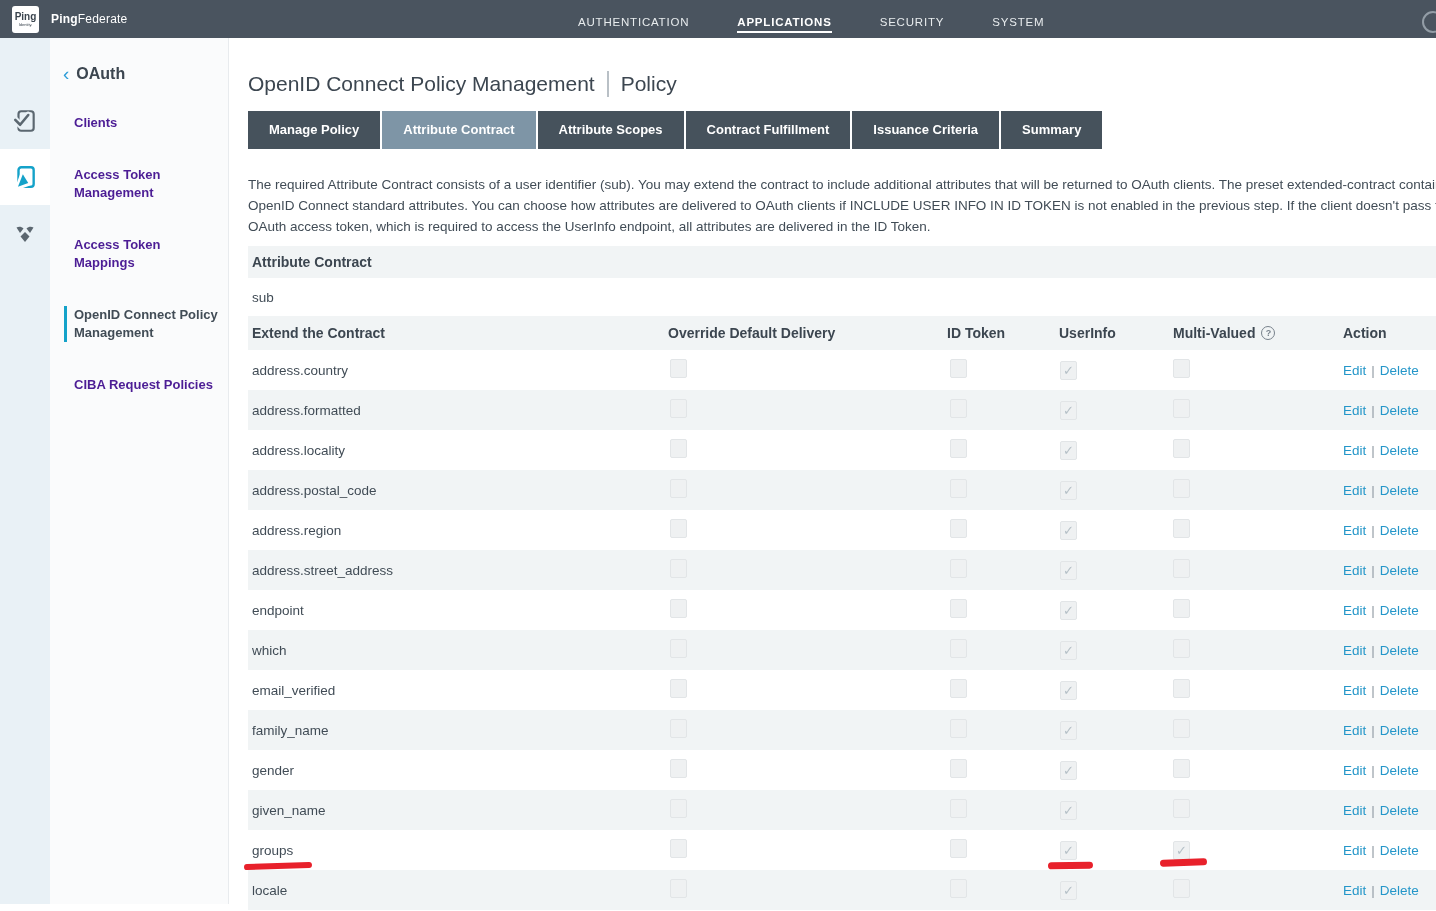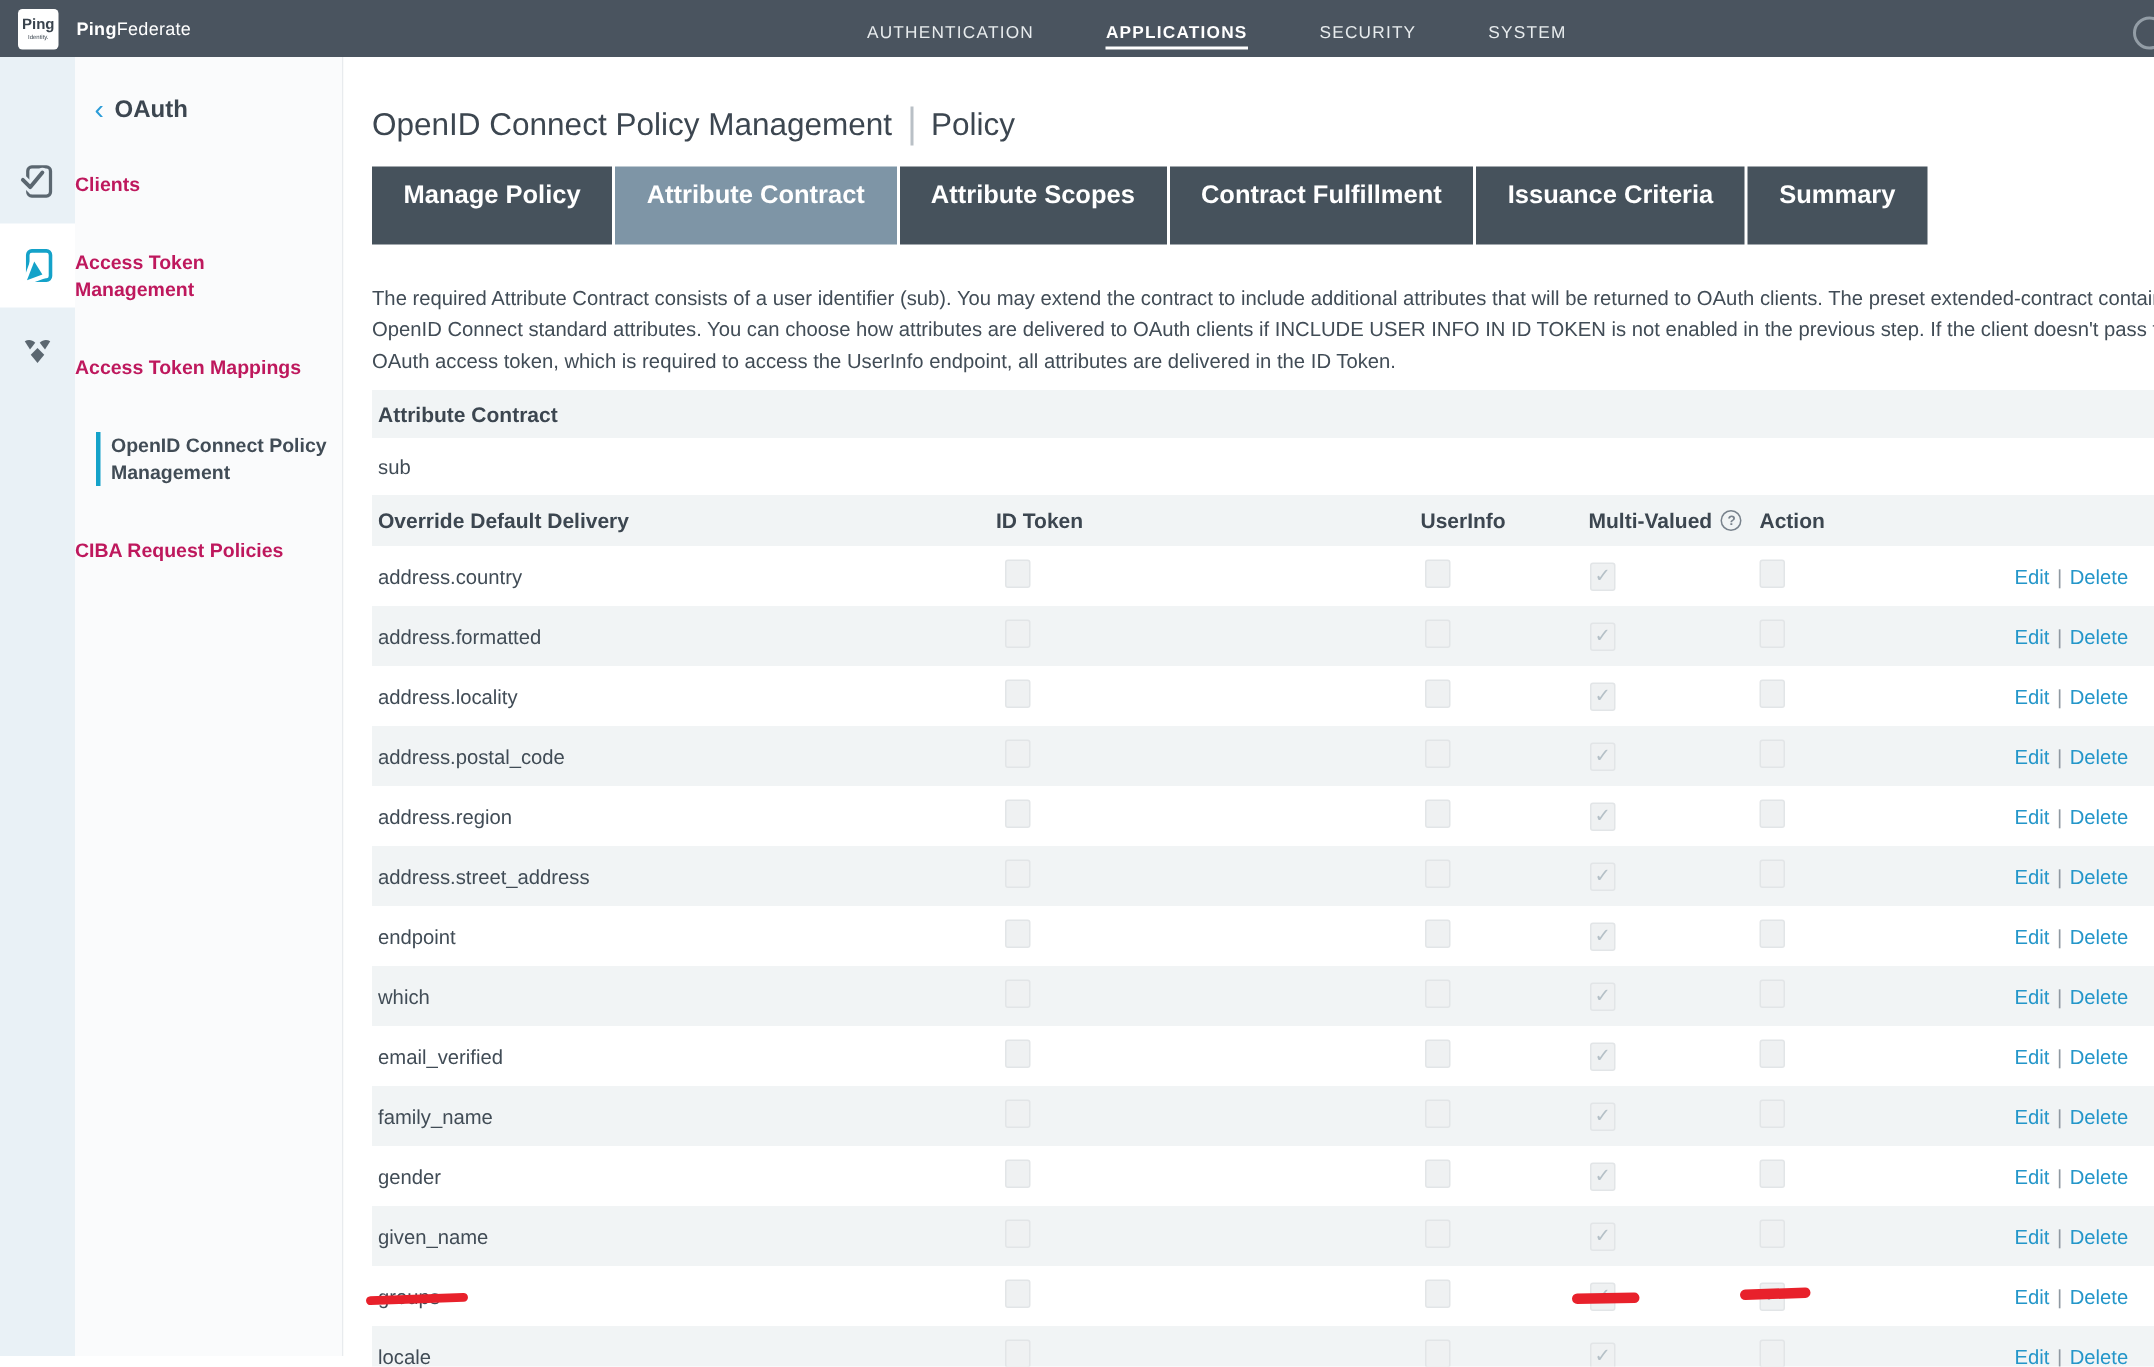--- a/index.html
+++ b/index.html
@@ -42,37 +42,37 @@
   .rail-item.active { background:#ffffff; }
 
   .sidebar {
     width:179px; background:#fafbfc; border-right:1px solid #e8ebee;
     padding-top:27px; flex:none;
   }
   .back-row { display:flex; align-items:center; padding-left:13px; margin-bottom:31px; cursor:pointer; }
   .back-chevron { color:#2b9cd8; font-size:19px; line-height:16px; margin-right:7px; font-weight:normal; }
   .back-label { font-size:16px; font-weight:bold; color:#3c4650; }
   .side-item {
-    margin-bottom:34px; font-size:13px; font-weight:bold;
-    color:#be185d; line-height:18px; cursor:pointer; padding-right:14px;
+    padding-left:24px; margin-bottom:34px; font-size:13px; font-weight:bold;
+    color:#4c1d95; line-height:18px; cursor:pointer; padding-right:14px;
   }
   .side-item.active {
     margin-left:14px; padding-left:7px; border-left:3px solid #14a2c9;
     color:#414c56; padding-right:10px;
   }
 
   
   .content { flex:1; padding:34px 0 0 19px; background:#fff; min-width:0; }
   .page-title { font-size:21px; font-weight:normal; color:#3c4650; display:flex; align-items:center; height:24px; }
   .title-divider { width:2px; height:26px; background:#b9c0c6; margin:0 12px; }
 
   .tabs { display:flex; gap:2px; margin-top:15px; }
   .tab {
-    height:52px; line-height:38px; padding:0 21px; background:#46525c; color:#fff;
-    font-size:17px; font-weight:bold; cursor:pointer; white-space:nowrap;
+    height:38px; line-height:38px; padding:0 21px; background:#46525c; color:#fff;
+    font-size:13px; font-weight:bold; cursor:pointer; white-space:nowrap;
   }
   .tab.active { background:#7e95a6; }
 
   .description { margin-top:25px; font-size:13.5px; color:#414c56; }
   .description .line { line-height:21px; white-space:nowrap; }
 
   .attr-table { width:1200px; margin-top:9px; }
   .section-bar {
     height:32px; background:#f1f4f5; display:flex; align-items:center;
     padding-left:4px; font-size:14px; font-weight:bold; color:#3c4650;
@@ -189,20 +189,21 @@
       <div class="line">The required Attribute Contract consists of a user identifier (sub). You may extend the contract to include additional attributes that will be returned to OAuth clients. The preset extended-contract contains</div>
       <div class="line">OpenID Connect standard attributes. You can choose how attributes are delivered to OAuth clients if INCLUDE USER INFO IN ID TOKEN is not enabled in the previous step. If the client doesn't pass the</div>
       <div class="line">OAuth access token, which is required to access the UserInfo endpoint, all attributes are delivered in the ID Token.</div>
     </div>
 
     <div class="attr-table">
       <div class="section-bar">Attribute Contract</div>
       <div class="sub-row">sub</div>
 
       <div class="thead">
+        <div class="hcell name">Extend the Contract</div>
         <div class="hcell override">Override Default Delivery</div>
         <div class="hcell">ID Token</div>
         <div class="hcell">UserInfo</div>
         <div class="hcell multi">
           <span>Multi-Valued</span>
           <span class="help-icon">?</span>
         </div>
         <div class="hcell">Action</div>
       </div>
 

